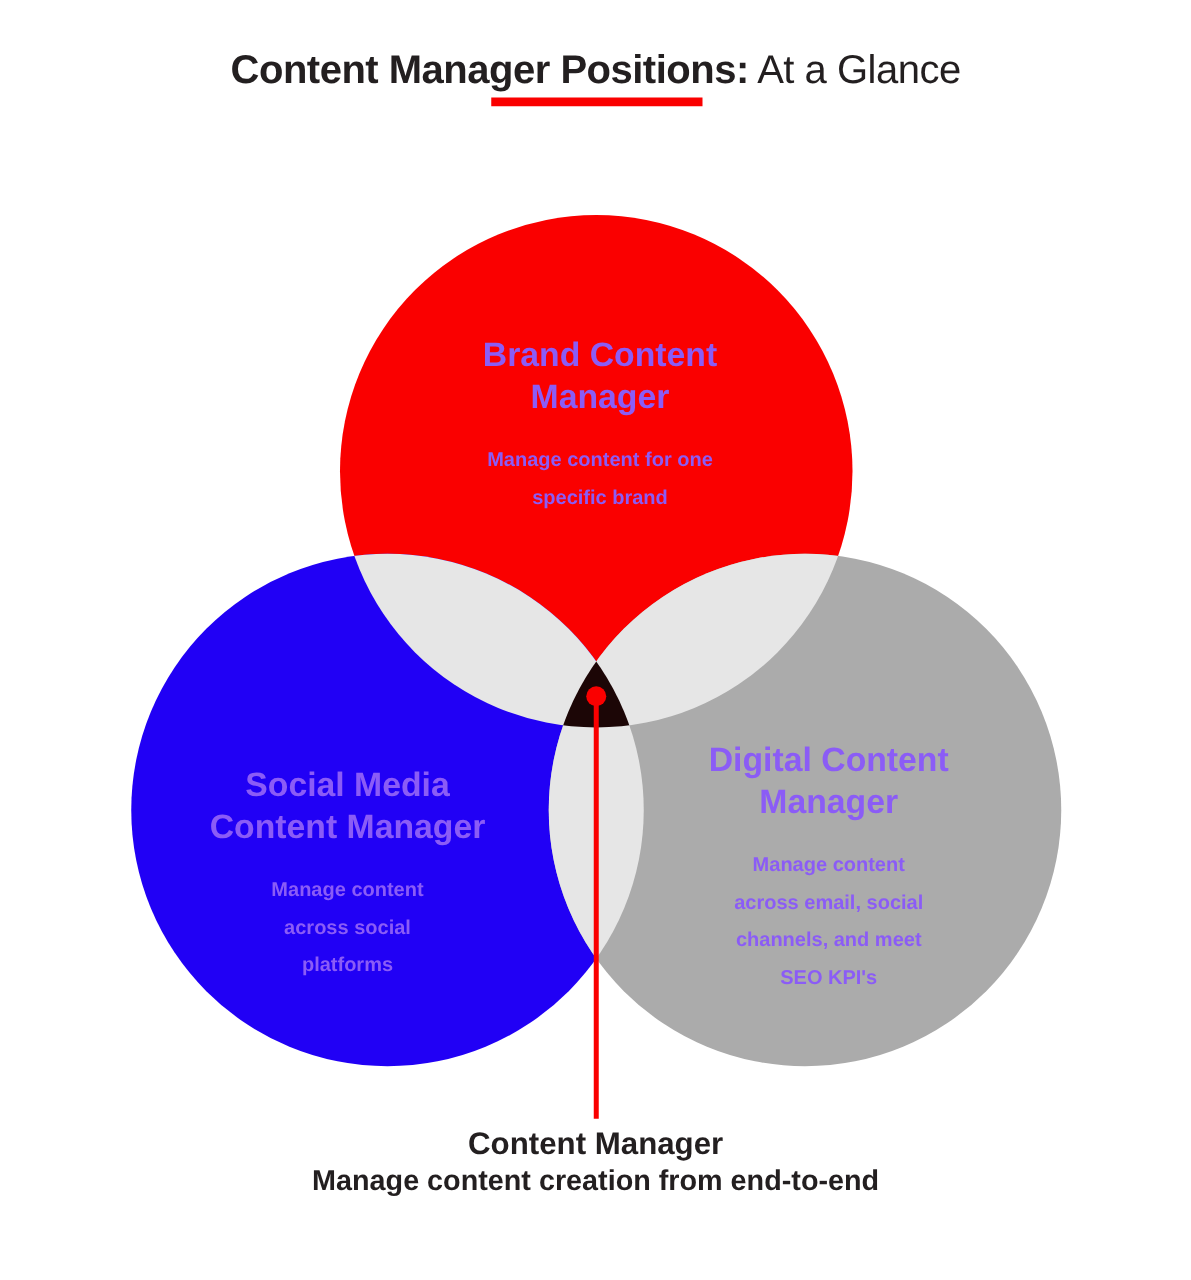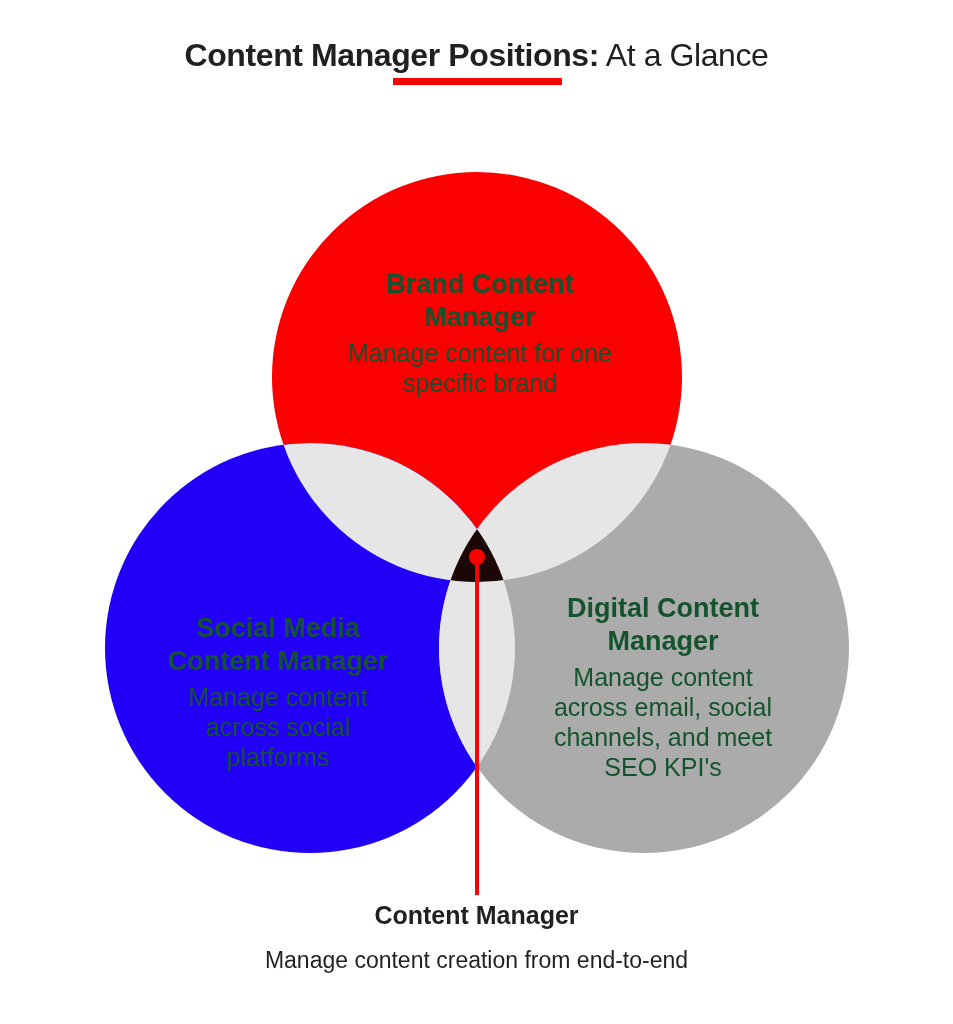--- a/index.html
+++ b/index.html
@@ -63,35 +63,35 @@
   svg.venn {
     display: block;
     width: 953px;
     height: 1024px;
   }
 
   
   .lbl {
     position: absolute;
     text-align: center;
-    color: #14532d;
+    color: #8b5cf6;
   }
   .lbl .lbl-title {
     font-weight: 700;
     font-size: 27px;
     line-height: 33px;
     display: block;
     white-space: pre-line;
   }
   .lbl .lbl-desc {
-    font-weight: 400;
-    font-size: 25px;
+    font-weight: 700;
+    font-size: 16px;
     line-height: 30px;
     display: block;
-    margin-top: 4px;
+    margin-top: 20px;
     white-space: pre-line;
   }
 
   #lbl-brand   { left: 296px; top: 268px; width: 368px; }
   #lbl-social  { left: 122px; top: 612px; width: 312px; }
   #lbl-digital { left: 503px; top: 592px; width: 320px; }
 
   
   .caption {
     position: absolute;
@@ -100,22 +100,21 @@
     width: 953px;
     text-align: center;
   }
   .caption-title {
     font-weight: 700;
     font-size: 25px;
     line-height: 30px;
     color: #231f20;
   }
   .caption-desc {
-    margin-top: 16px;
-    font-weight: 400;
+    font-weight: 700;
     font-size: 23px;
     line-height: 28px;
     color: #231f20;
   }
 </style>
 </head>
 <body>
 
 <div id="page">
 

